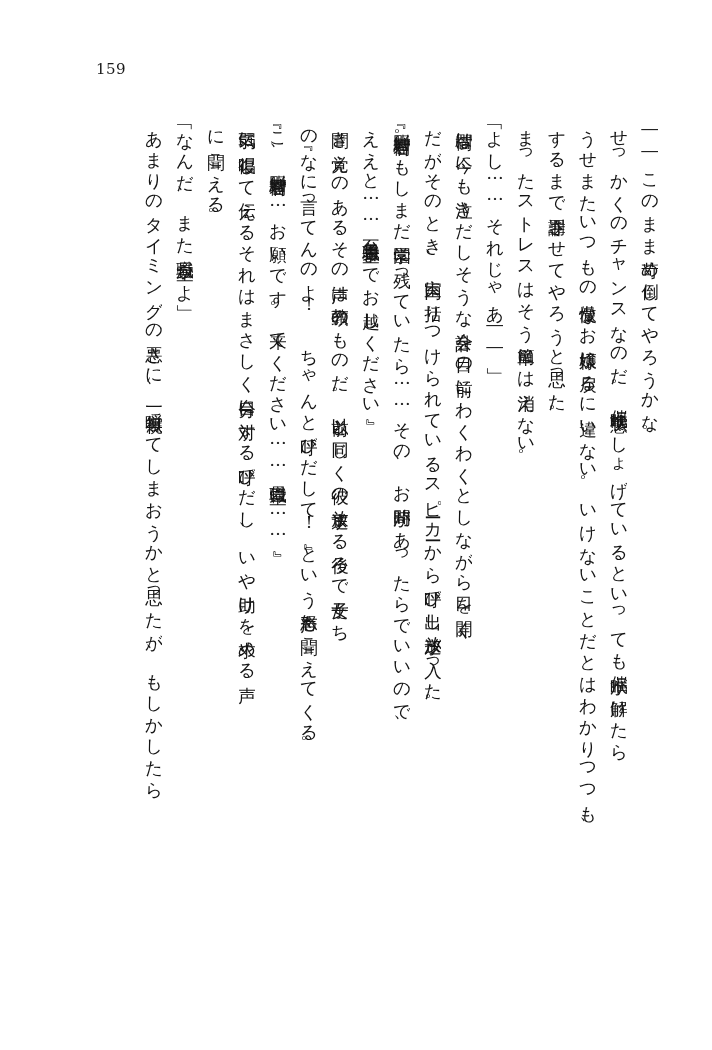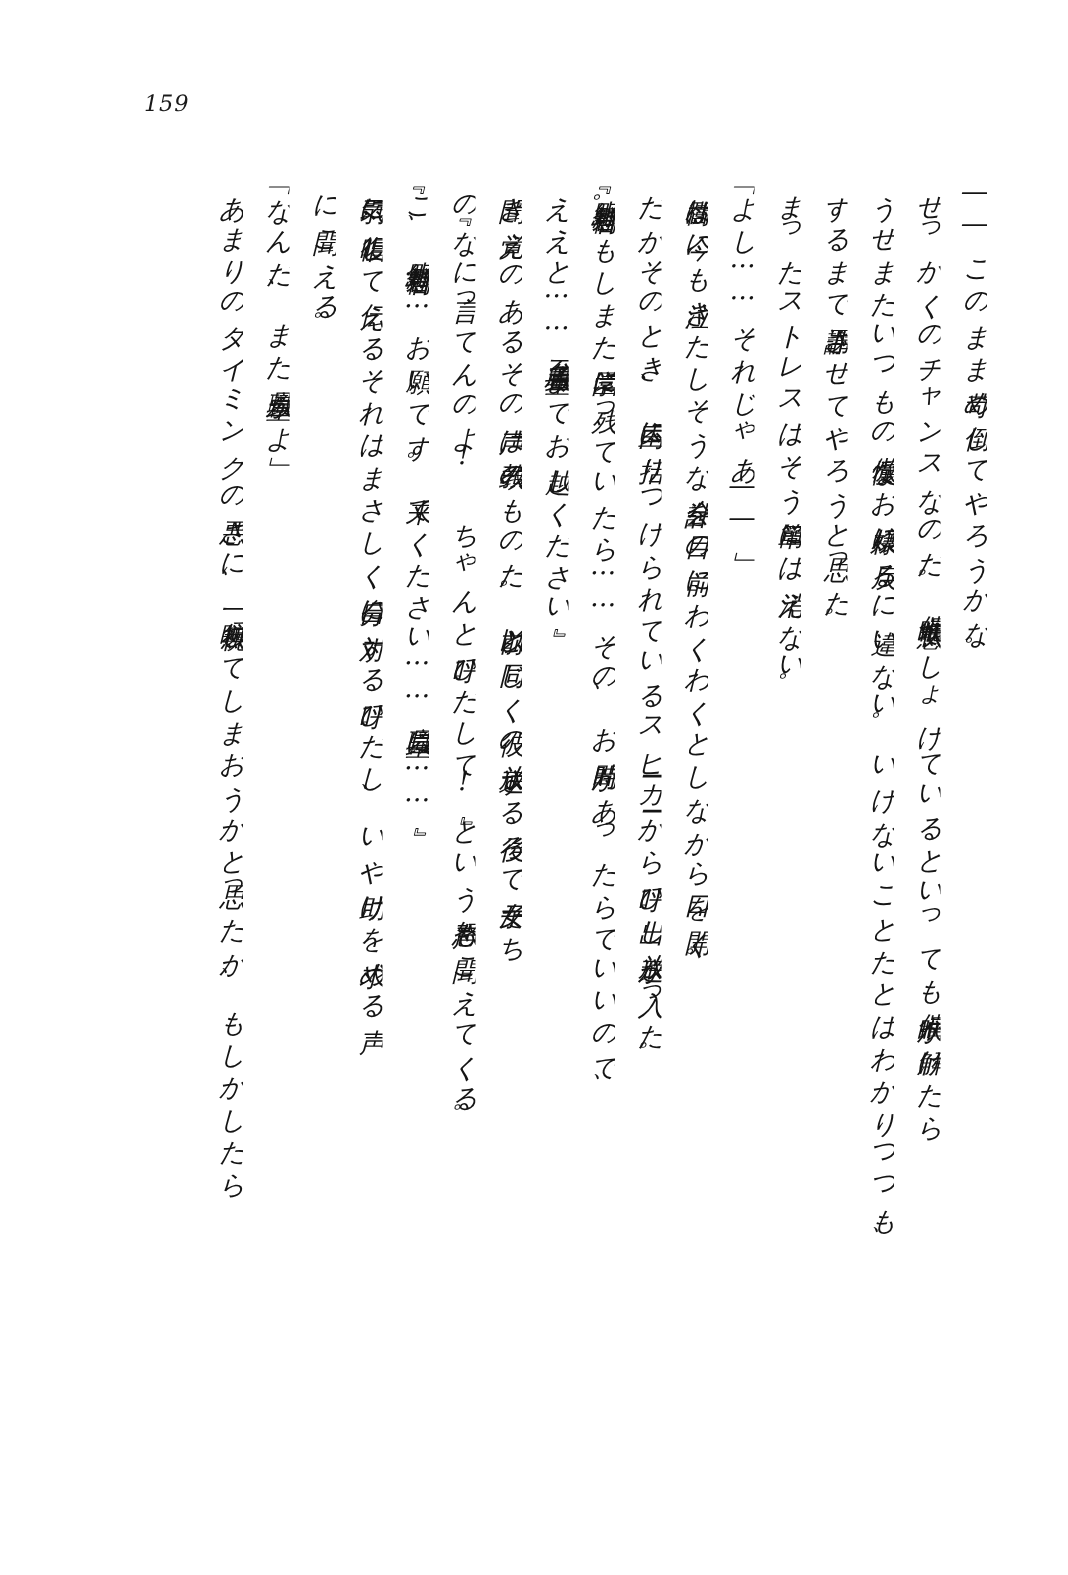--- a/index.html
+++ b/index.html
@@ -15,21 +15,20 @@
     position: relative;
     overflow: hidden;
   }
   .page {
     position: absolute;
     left: 0;
     top: 0;
     width: 712px;
     height: 1050px;
     background: #ffffff;
-    font-style: italic;
   }
   .page-number {
     position: absolute;
     left: 96px;
     top: 60px;
     font-size: 15px;
     font-family: "DejaVu Serif", "Liberation Serif", serif;
     color: #1a1a1a;
     letter-spacing: 0.5px;
   }

